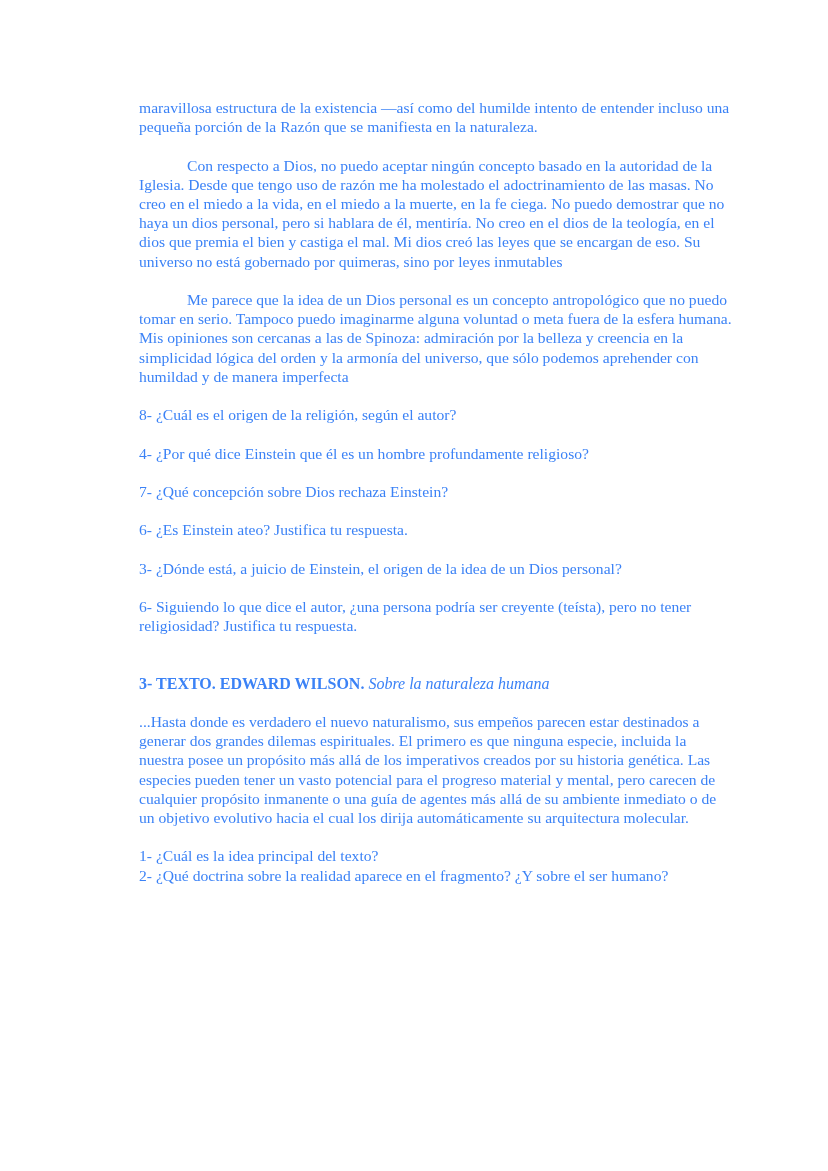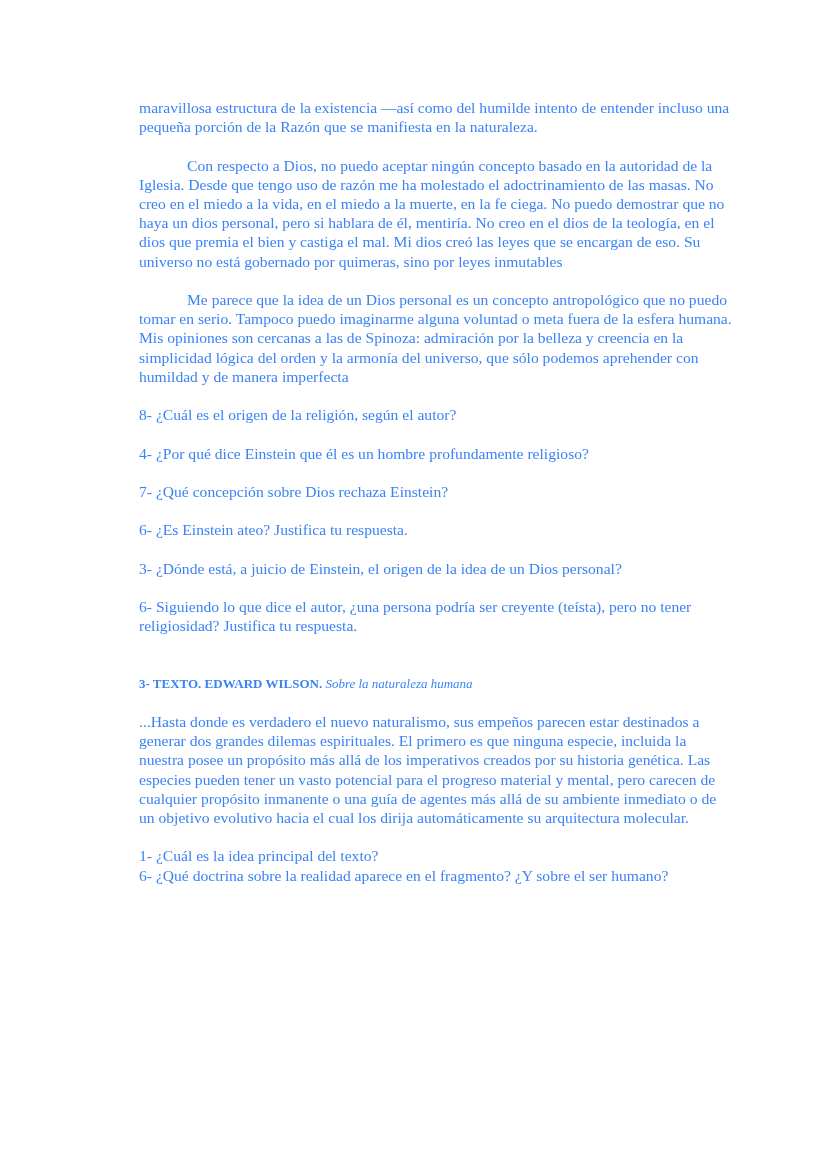--- a/index.html
+++ b/index.html
@@ -38,24 +38,24 @@
       <p class="q">8- ¿Cuál es el origen de la religión, según el autor?</p>
       <p class="q">4- ¿Por qué dice Einstein que él es un hombre profundamente religioso?</p>
       <p class="q">7- ¿Qué concepción sobre Dios rechaza Einstein?</p>
       <p class="q">6- ¿Es Einstein ateo? Justifica tu respuesta.</p>
       <p class="q">3- ¿Dónde está, a juicio de Einstein, el origen de la idea de un Dios personal?</p>
       <p class="q-tight">6- Siguiendo lo que dice el autor, ¿una persona podría ser creyente (teísta), pero no tener religiosidad? Justifica tu respuesta.</p>
     </div>
   </section>
 
   <section>
-    <h2 class="heading" style="font-size:13px; font-weight:normal;">
+    <h2 class="heading" style="font-size:16px; font-weight:normal;">
       <span class="bold">3- TEXTO. EDWARD WILSON.</span>
       <span class="ital">Sobre la naturaleza humana</span>
     </h2>
     <p class="para">...Hasta donde es verdadero el nuevo naturalismo, sus empeños parecen estar destinados a generar dos grandes dilemas espirituales. El primero es que ninguna especie, incluida la nuestra posee un propósito más allá de los imperativos creados por su historia genética. Las especies pueden tener un vasto potencial para el progreso material y mental, pero carecen de cualquier propósito inmanente o una guía de agentes más allá de su ambiente inmediato o de un objetivo evolutivo hacia el cual los dirija automáticamente su arquitectura molecular.</p>
     <div>
       <p class="q-tight">1- ¿Cuál es la idea principal del texto?</p>
-      <p class="q-tight">6- ¿Qué doctrina sobre la realidad aparece en el fragmento? ¿Y sobre el ser humano?</p>
+      <p class="q-tight">2- ¿Qué doctrina sobre la realidad aparece en el fragmento? ¿Y sobre el ser humano?</p>
     </div>
   </section>
 
 </div>
 
 </body></html>

